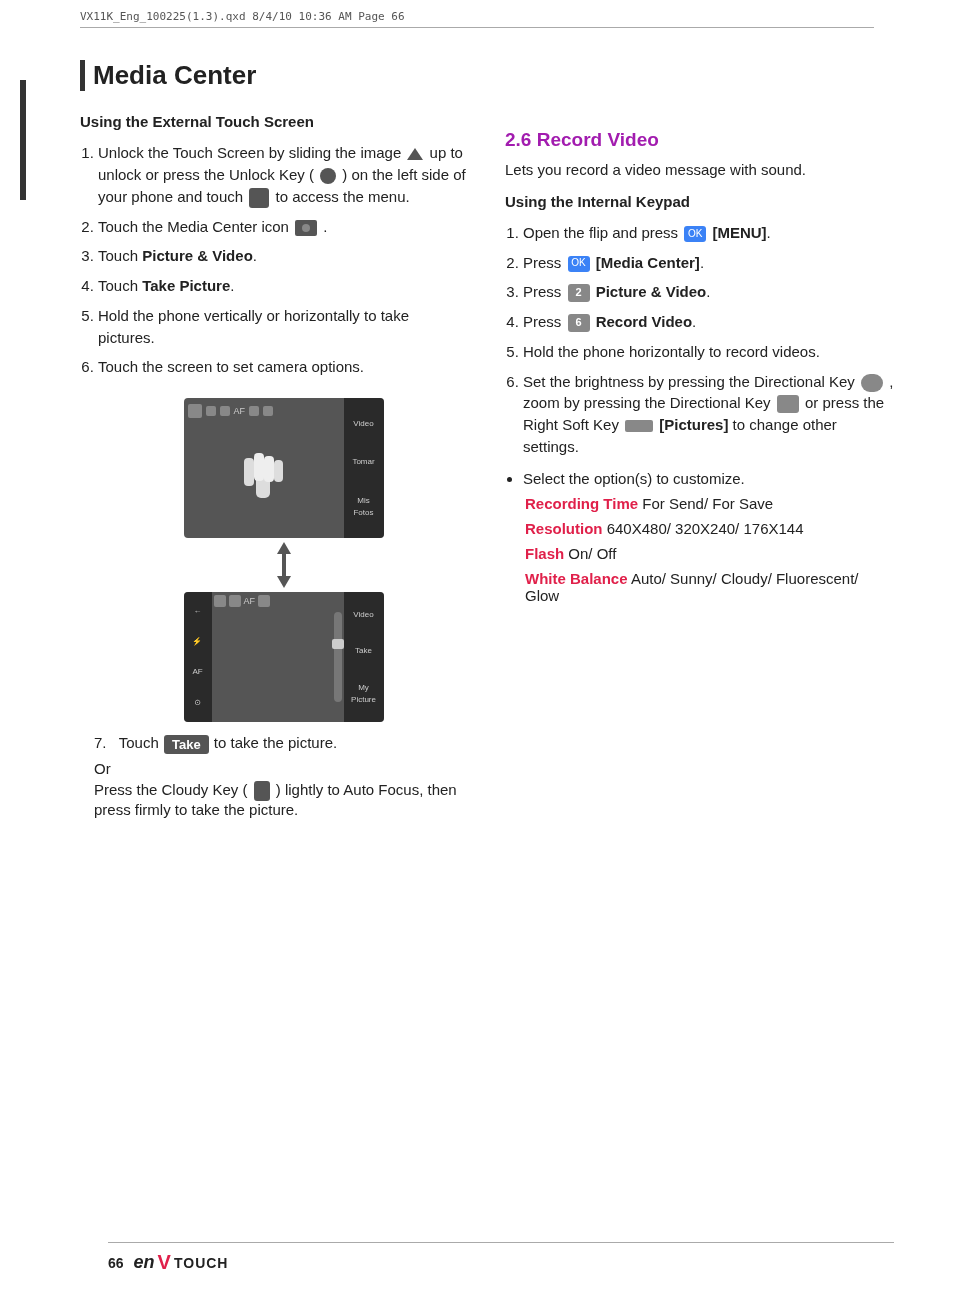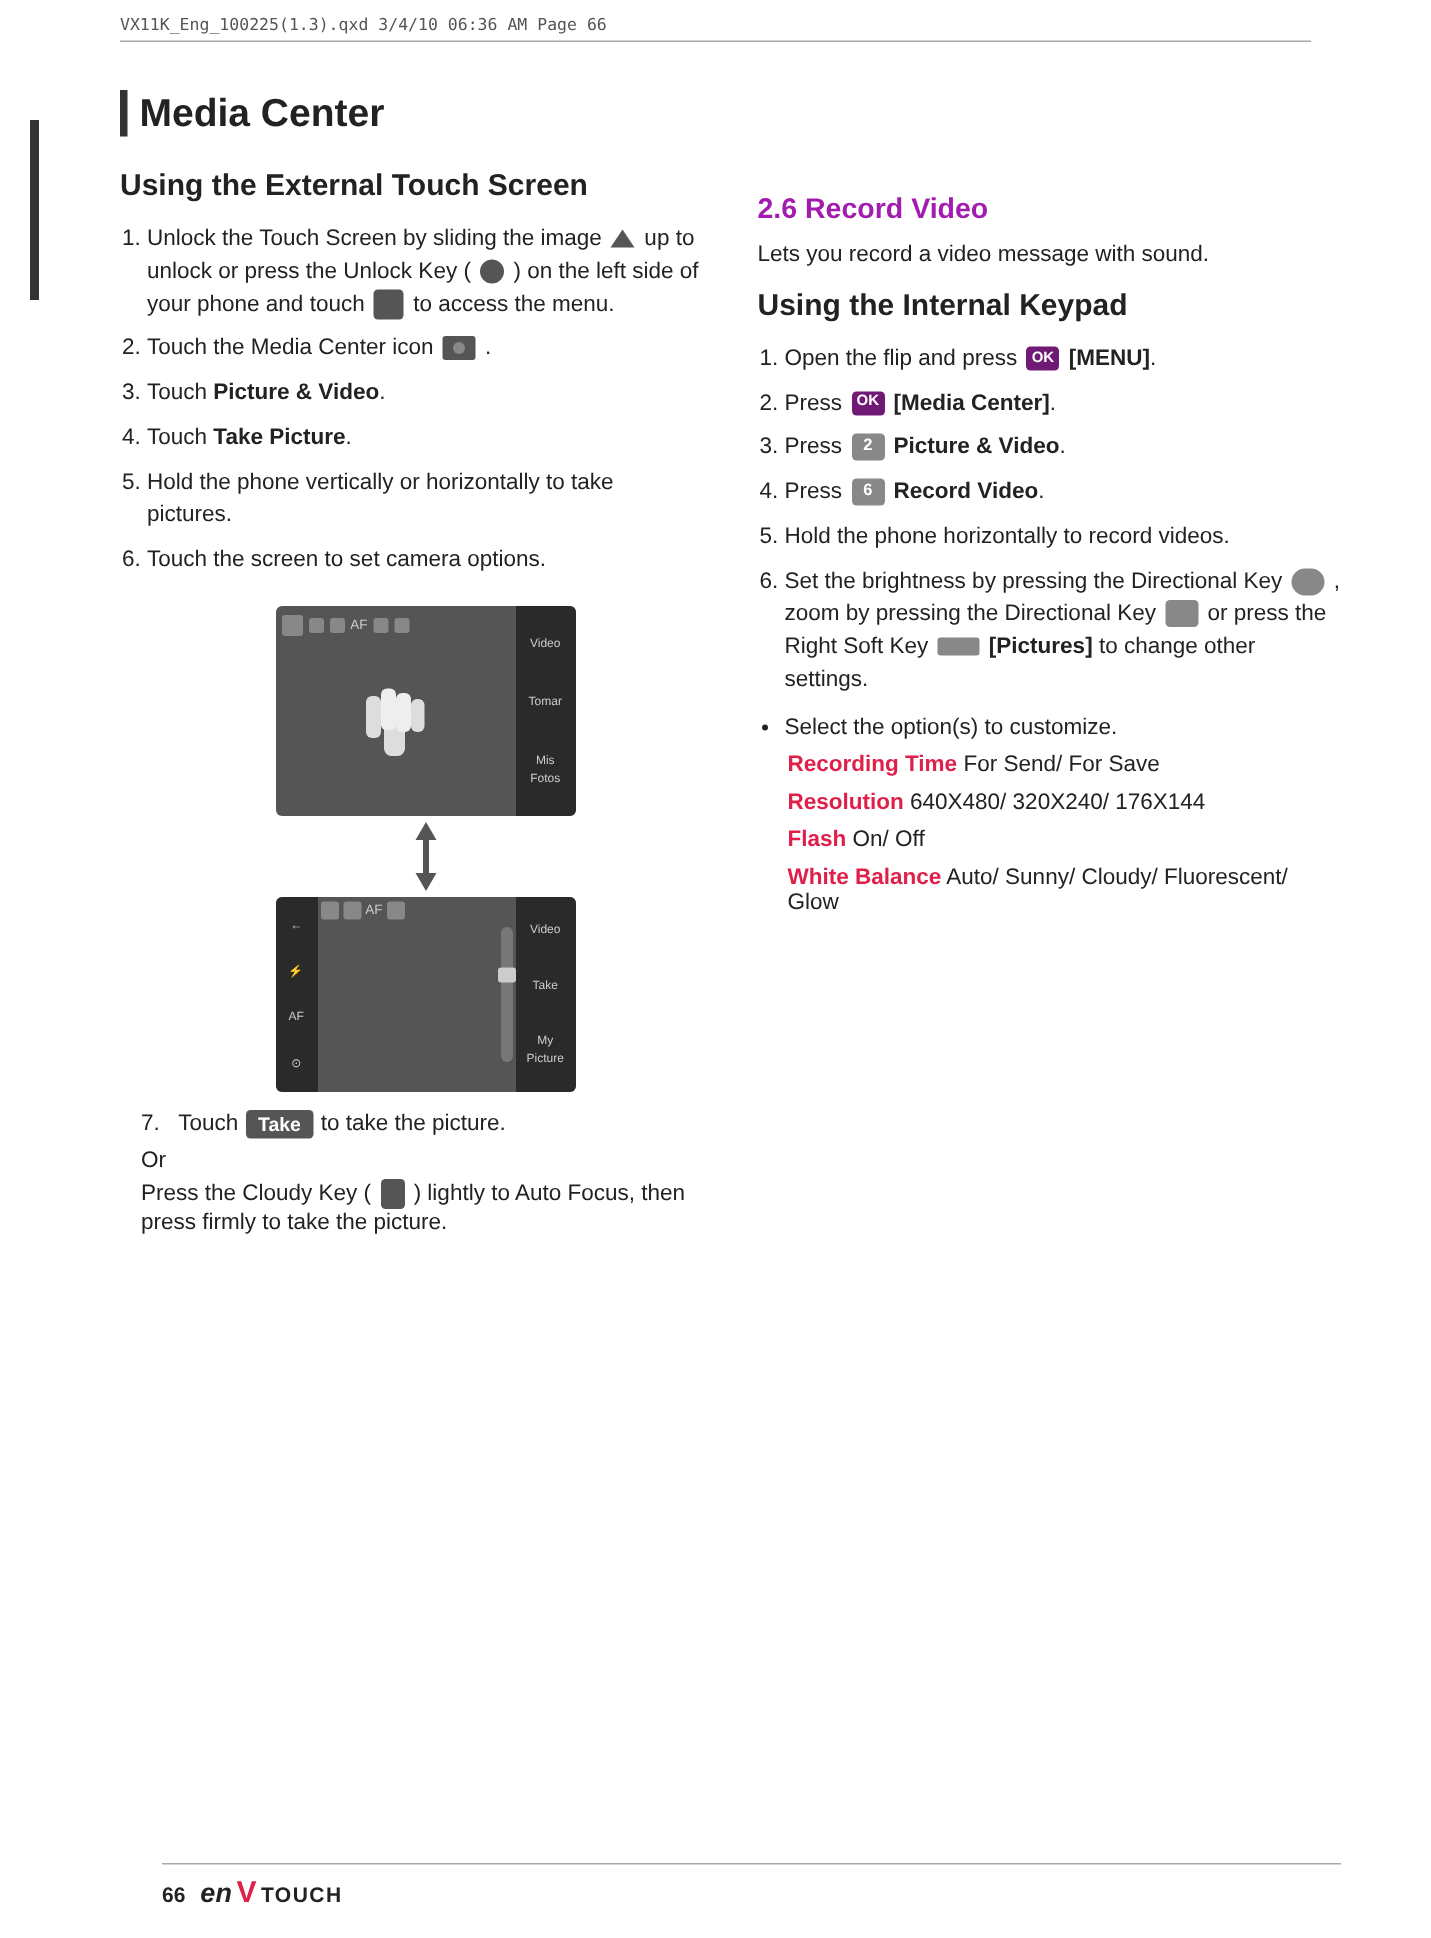--- a/index.html
+++ b/index.html
@@ -50,21 +50,21 @@
       gap: 36px;
     }
     .col-left {
       flex: 1;
     }
     .col-right {
       flex: 1;
     }
     .section-heading {
       font-weight: bold;
-      font-size: 20px;
+      font-size: 15px;
       margin-bottom: 12px;
     }
     ol {
       padding-left: 18px;
       margin-bottom: 10px;
     }
     ol li {
       margin-bottom: 8px;
       line-height: 1.45;
     }
@@ -303,24 +303,24 @@
       height: 10px;
       background: #ccc;
       border-radius: 2px;
     }
     .ok-badge {
       display: inline-flex;
       align-items: center;
       justify-content: center;
       width: 22px;
       height: 16px;
-      background: #701a75;
+      background: #3b82f6;
       color: #fff;
       font-size: 10px;
-      font-weight: bold;
+      font-weight: normal;
       border-radius: 3px;
       vertical-align: middle;
       margin: 0 2px;
     }
     .num-badge {
       display: inline-flex;
       align-items: center;
       justify-content: center;
       width: 22px;
       height: 18px;
@@ -399,21 +399,21 @@
     }
     .step-or {
       margin-left: 14px;
       margin-bottom: 4px;
     }
   </style>
 </head>
 <body>
 
 <div class="page-header">
-  <span>VX11K_Eng_100225(1.3).qxd   3/4/10   06:36 AM   Page 66</span>
+  <span>VX11K_Eng_100225(1.3).qxd   8/4/10   10:36 AM   Page 66</span>
 </div>
 
 <div class="left-mark"></div>
 
 <div class="content-area">
 
   <div class="page-title">Media Center</div>
 
   <div class="two-col">
 

